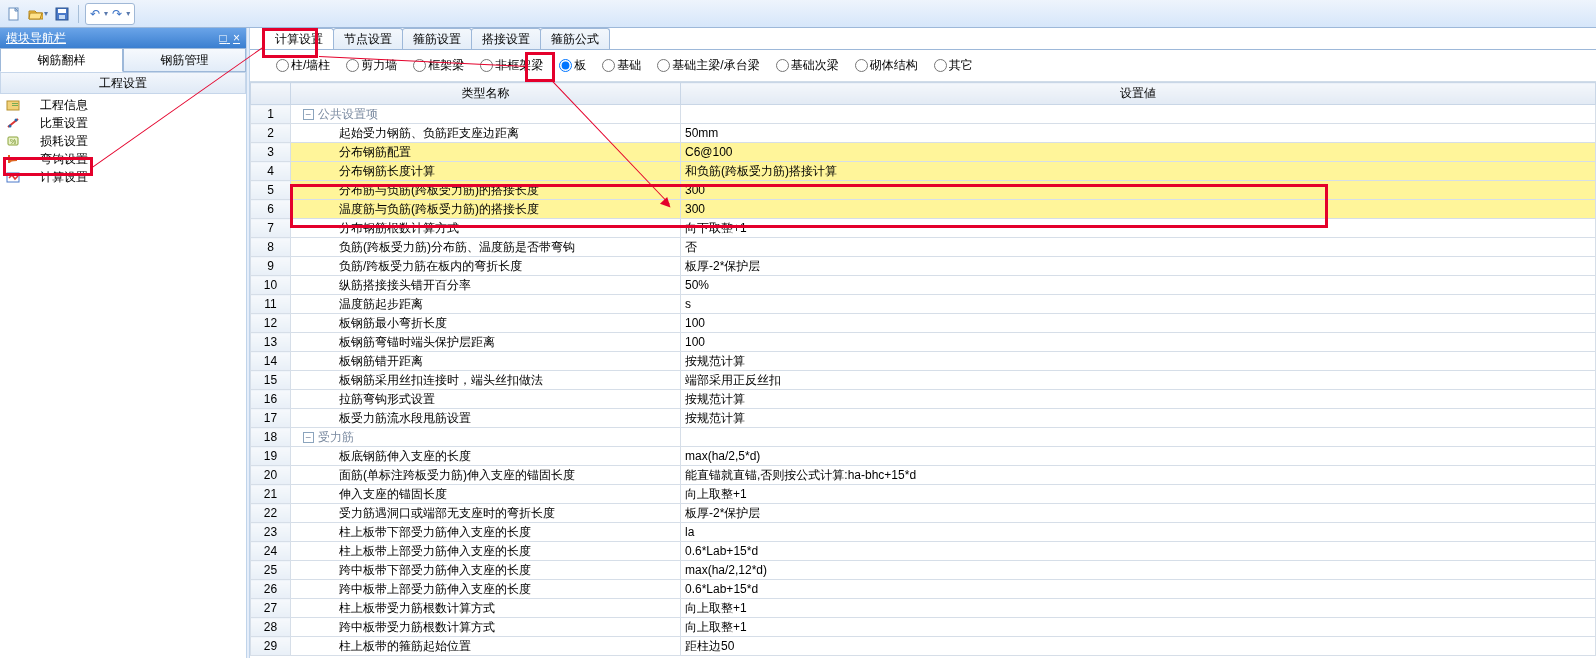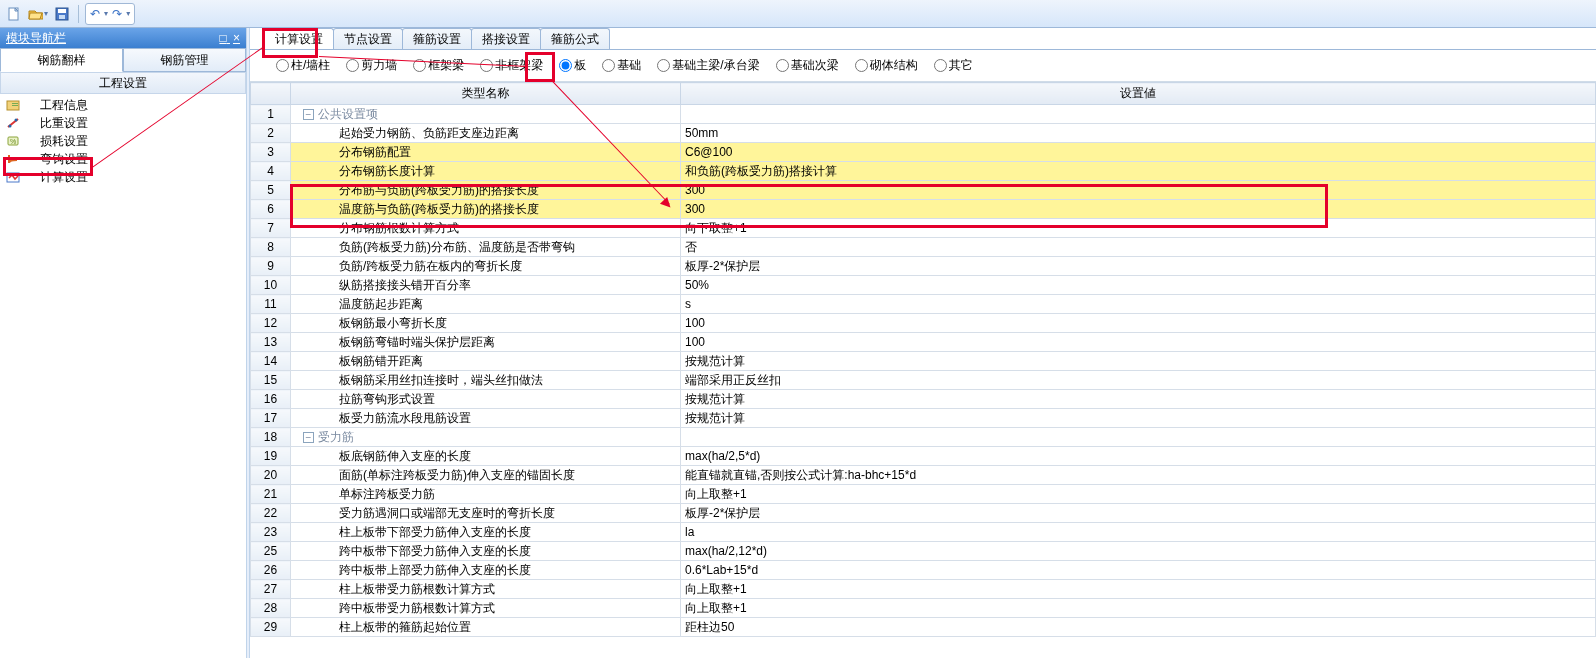--- a/index.html
+++ b/index.html
@@ -425,32 +425,37 @@
               <td class="name-cell indent2">板底钢筋伸入支座的长度</td>
               <td class="val-cell">max(ha/2,5*d)</td>
             </tr>
             <tr>
               <td class="rownum">20</td>
               <td class="name-cell indent2">面筋(单标注跨板受力筋)伸入支座的锚固长度</td>
               <td class="val-cell">能直锚就直锚,否则按公式计算:ha-bhc+15*d</td>
             </tr>
             <tr>
               <td class="rownum">21</td>
-              <td class="name-cell indent2">单标注跨板受力筋</td>
+              <td class="name-cell indent2">伸入支座的锚固长度</td>
               <td class="val-cell">向上取整+1</td>
             </tr>
             <tr>
               <td class="rownum">22</td>
               <td class="name-cell indent2">受力筋遇洞口或端部无支座时的弯折长度</td>
               <td class="val-cell">板厚-2*保护层</td>
             </tr>
             <tr>
               <td class="rownum">23</td>
               <td class="name-cell indent2">柱上板带下部受力筋伸入支座的长度</td>
               <td class="val-cell">la</td>
+            </tr>
+            <tr>
+              <td class="rownum">24</td>
+              <td class="name-cell indent2">柱上板带上部受力筋伸入支座的长度</td>
+              <td class="val-cell">0.6*Lab+15*d</td>
             </tr>
             <tr>
               <td class="rownum">25</td>
               <td class="name-cell indent2">跨中板带下部受力筋伸入支座的长度</td>
               <td class="val-cell">max(ha/2,12*d)</td>
             </tr>
             <tr>
               <td class="rownum">26</td>
               <td class="name-cell indent2">跨中板带上部受力筋伸入支座的长度</td>
               <td class="val-cell">0.6*Lab+15*d</td>

